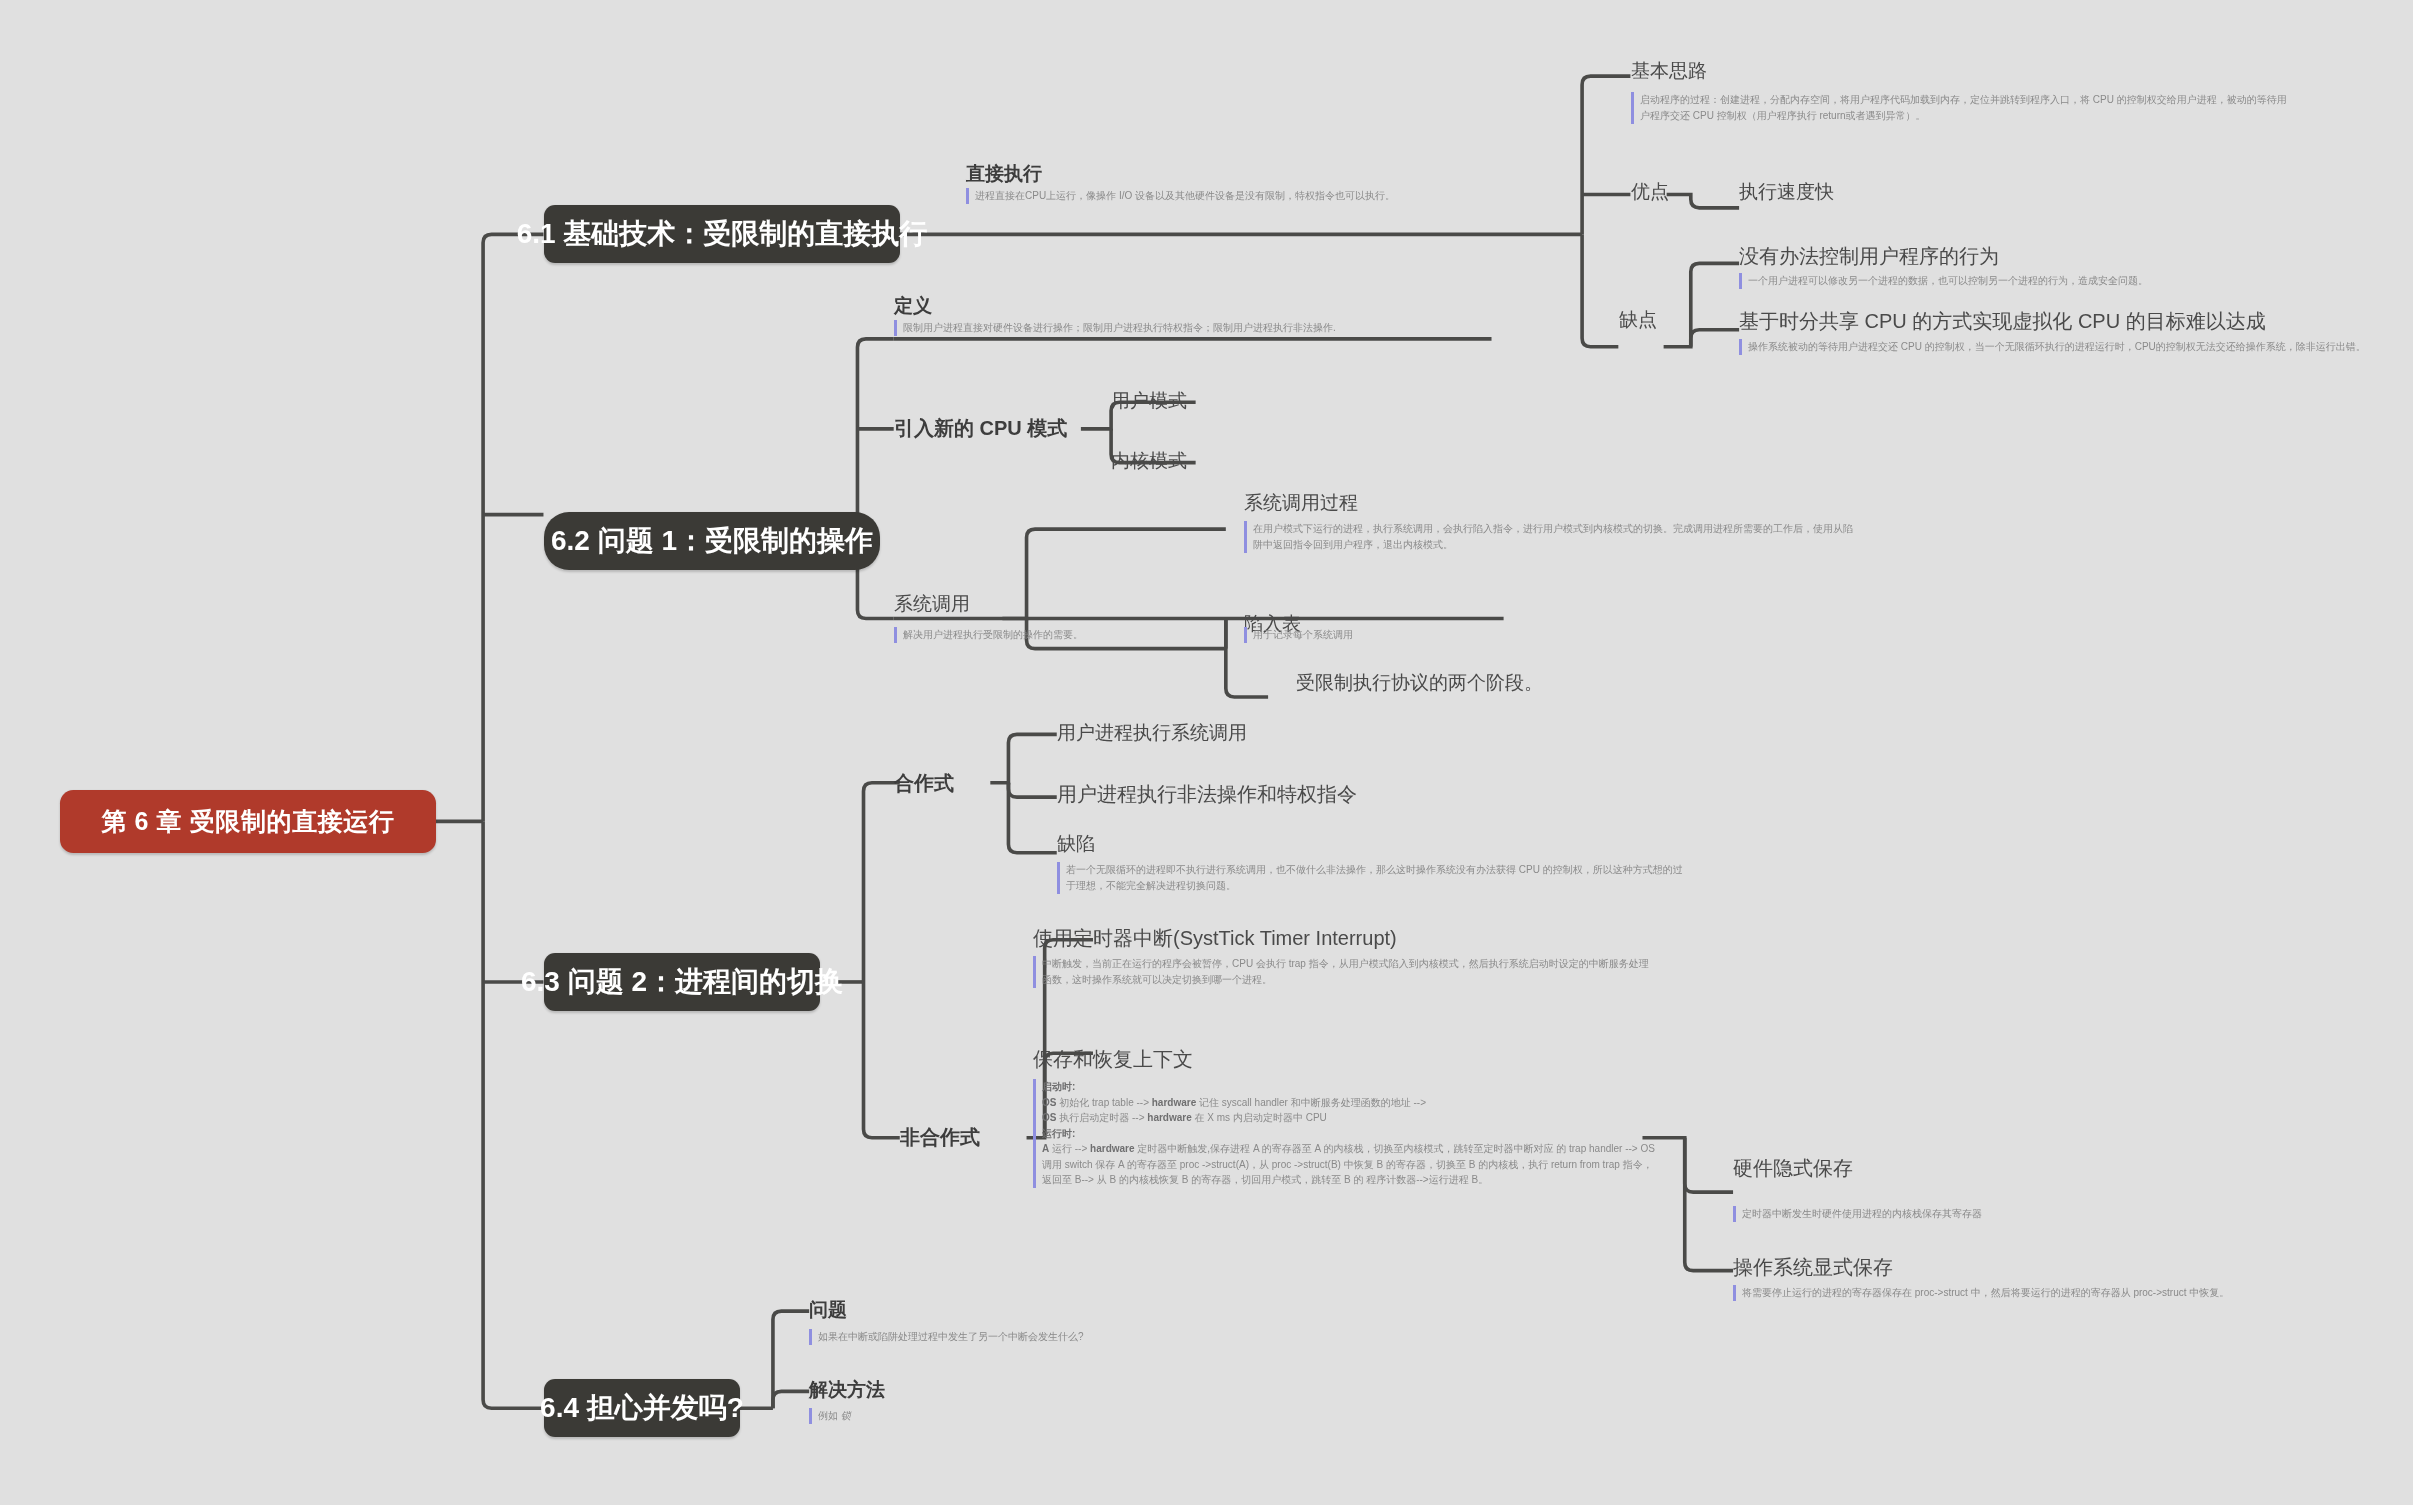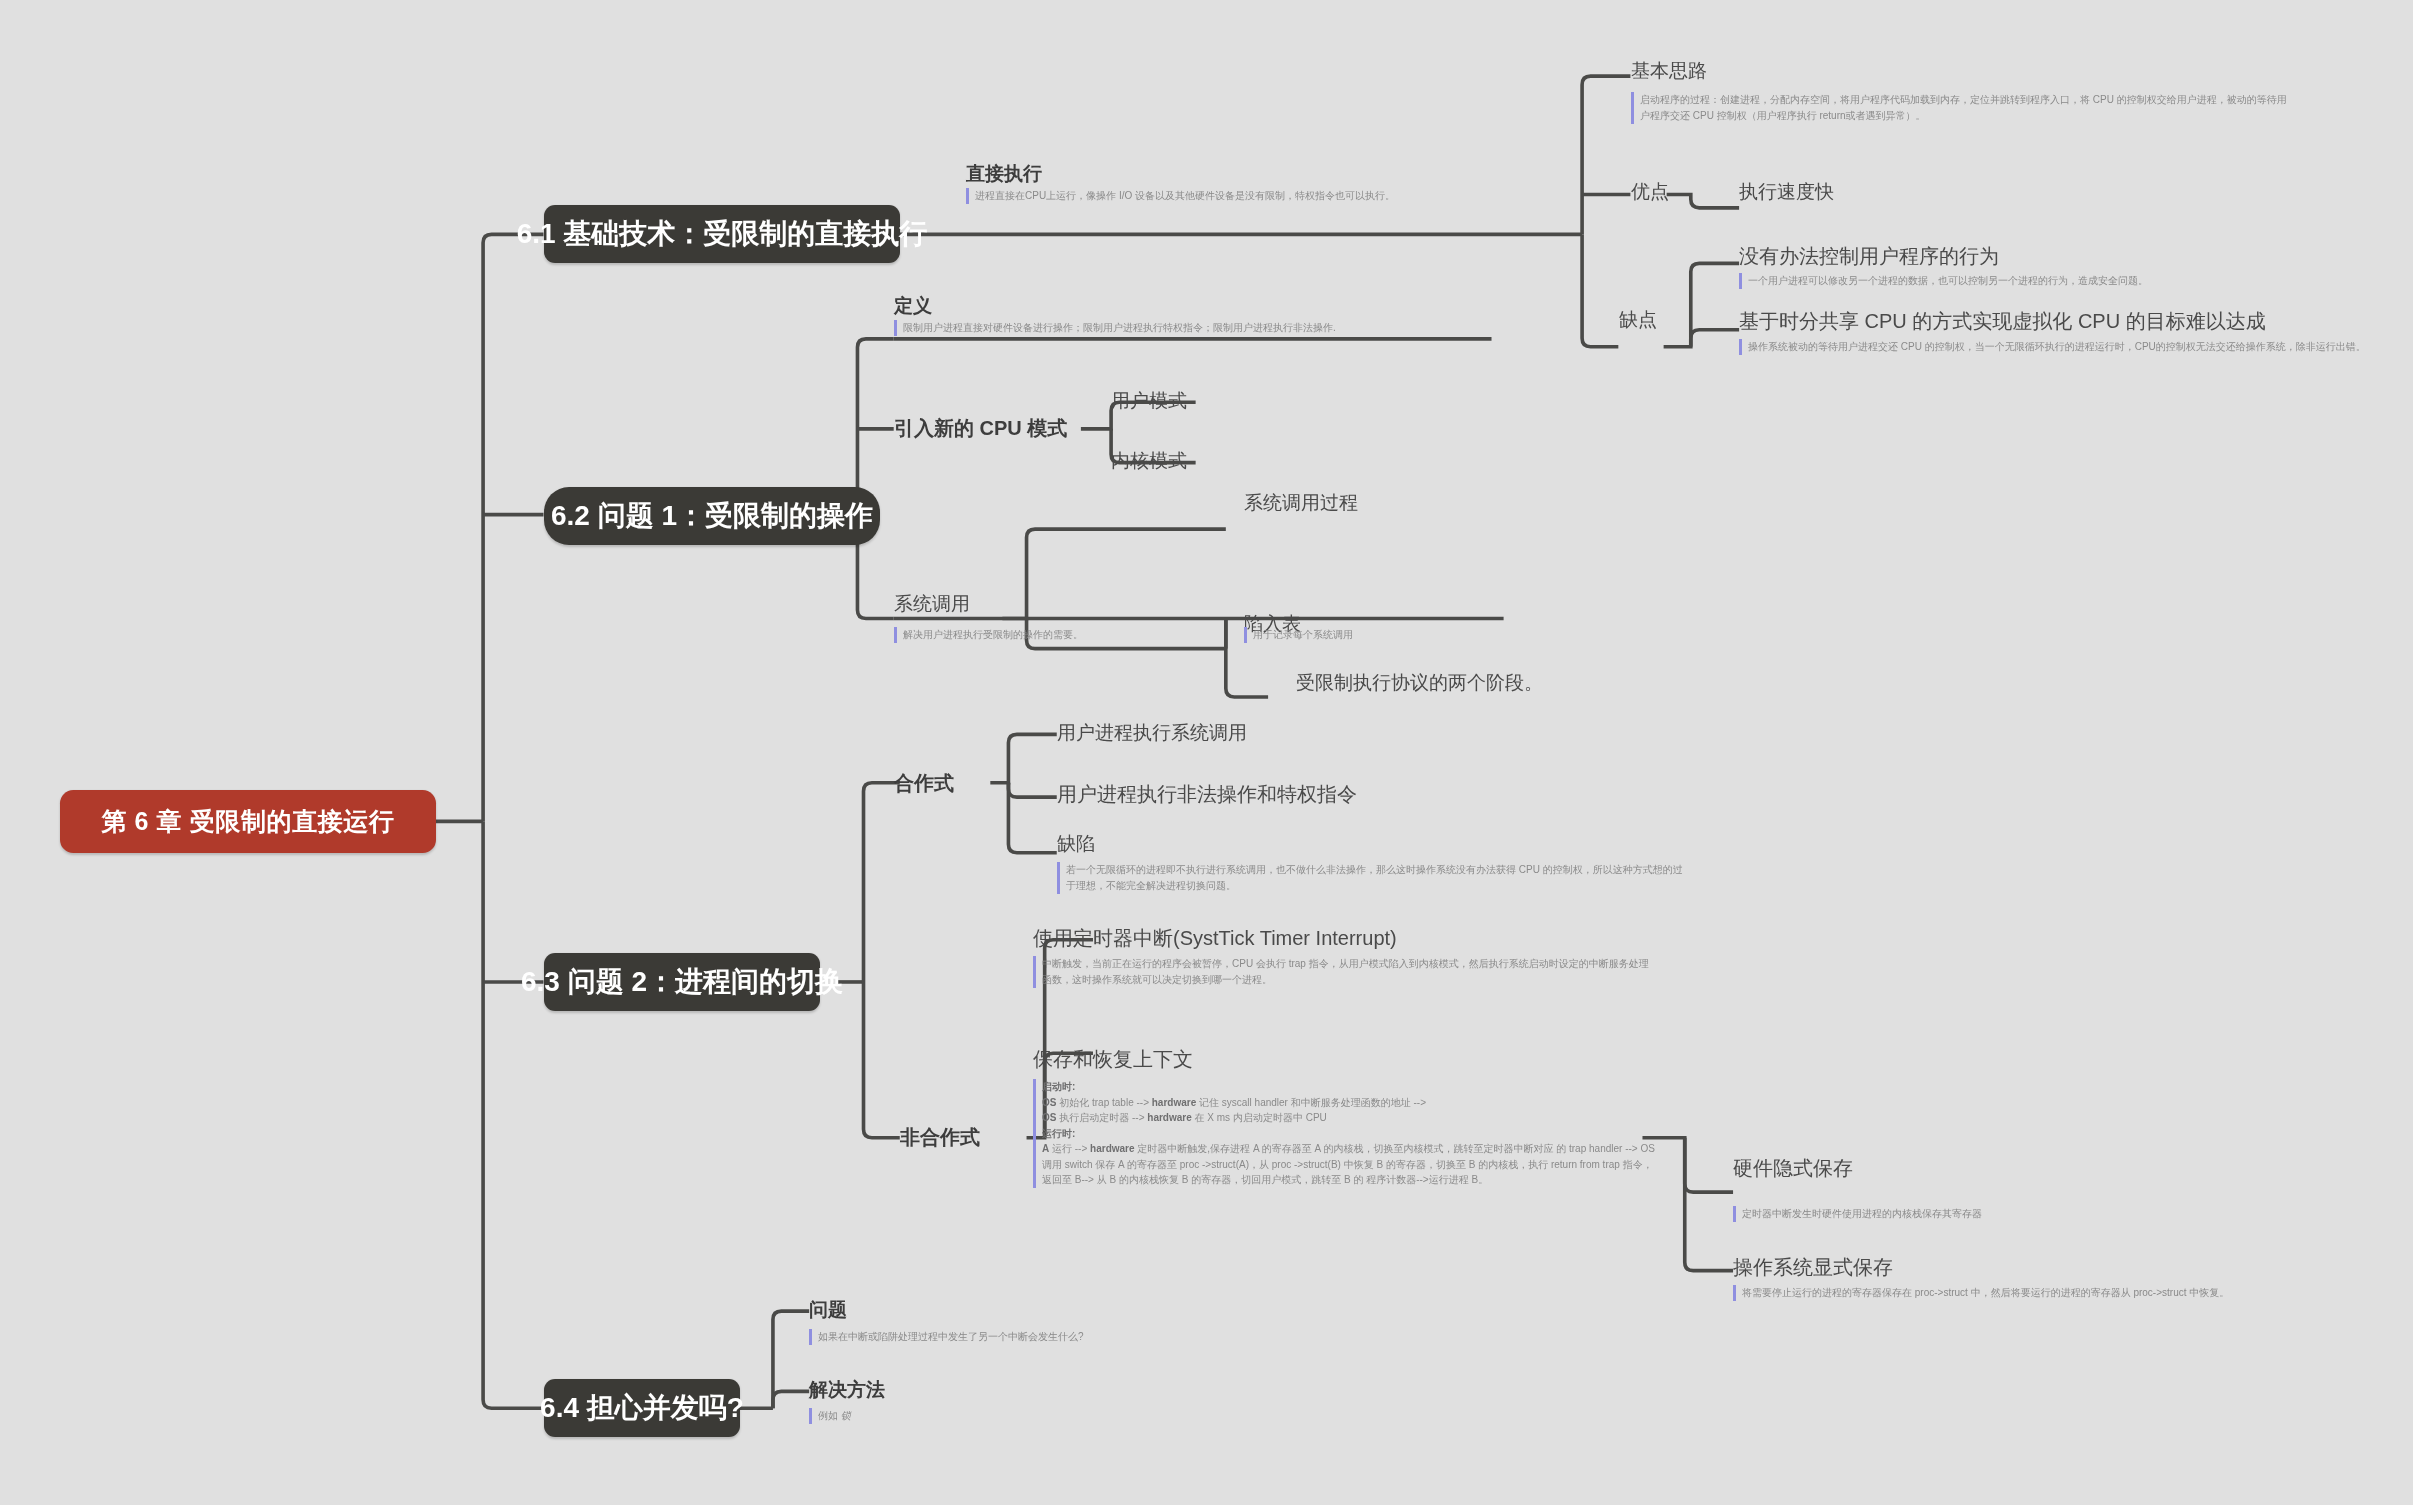--- a/index.html
+++ b/index.html
@@ -132,21 +132,21 @@
   </svg>
 
   <div class="root-node" style="left:60px;top:790px;width:376px;height:63px;">
     <span>第 6 章 受限制的直接运行</span>
   </div>
 
   <div class="branch-node" style="left:544px;top:205px;width:356px;height:58px;">
     <span>6.1 基础技术：受限制的直接执行</span>
   </div>
 
-  <div class="branch-node" style="left:544px;top:487px;width:336px;height:58px;border-radius:25px;">
+  <div class="branch-node" style="left:544px;top:512px;width:336px;height:58px;border-radius:25px;">
     <span>6.2 问题 1：受限制的操作</span>
   </div>
 
   <div class="branch-node" style="left:544px;top:953px;width:276px;height:58px;">
     <span>6.3 问题 2：进程间的切换</span>
   </div>
 
   <div class="branch-node" style="left:544px;top:1379px;width:196px;height:58px;border-radius:11px;">
     <span>6.4 担心并发吗?</span>
   </div>
@@ -198,20 +198,21 @@
   </div>
 
   <div class="topic" style="left:894px;top:593px;">
     <span>系统调用</span>
   </div>
   <div class="note" style="left:894px;top:627px;width:338px;">解决用户进程执行受限制的操作的需要。</div>
 
   <div class="topic" style="left:1244px;top:492px;">
     <span>系统调用过程</span>
   </div>
+  <div class="note" style="left:1244px;top:521px;width:616px;">在用户模式下运行的进程，执行系统调用，会执行陷入指令，进行用户模式到内核模式的切换。完成调用进程所需要的工作后，使用从陷阱中返回指令回到用户程序，退出内核模式。</div>
 
   <div class="topic" style="left:1244px;top:593px;margin-top:20px;">
     <span>陷入表</span>
   </div>
   <div class="note" style="left:1244px;top:627px;width:254px;">用于记录每个系统调用</div>
 
   <div class="topic" style="left:1268px;top:672px;margin-left:28px;">
     <span>受限制执行协议的两个阶段。</span>
   </div>
 

